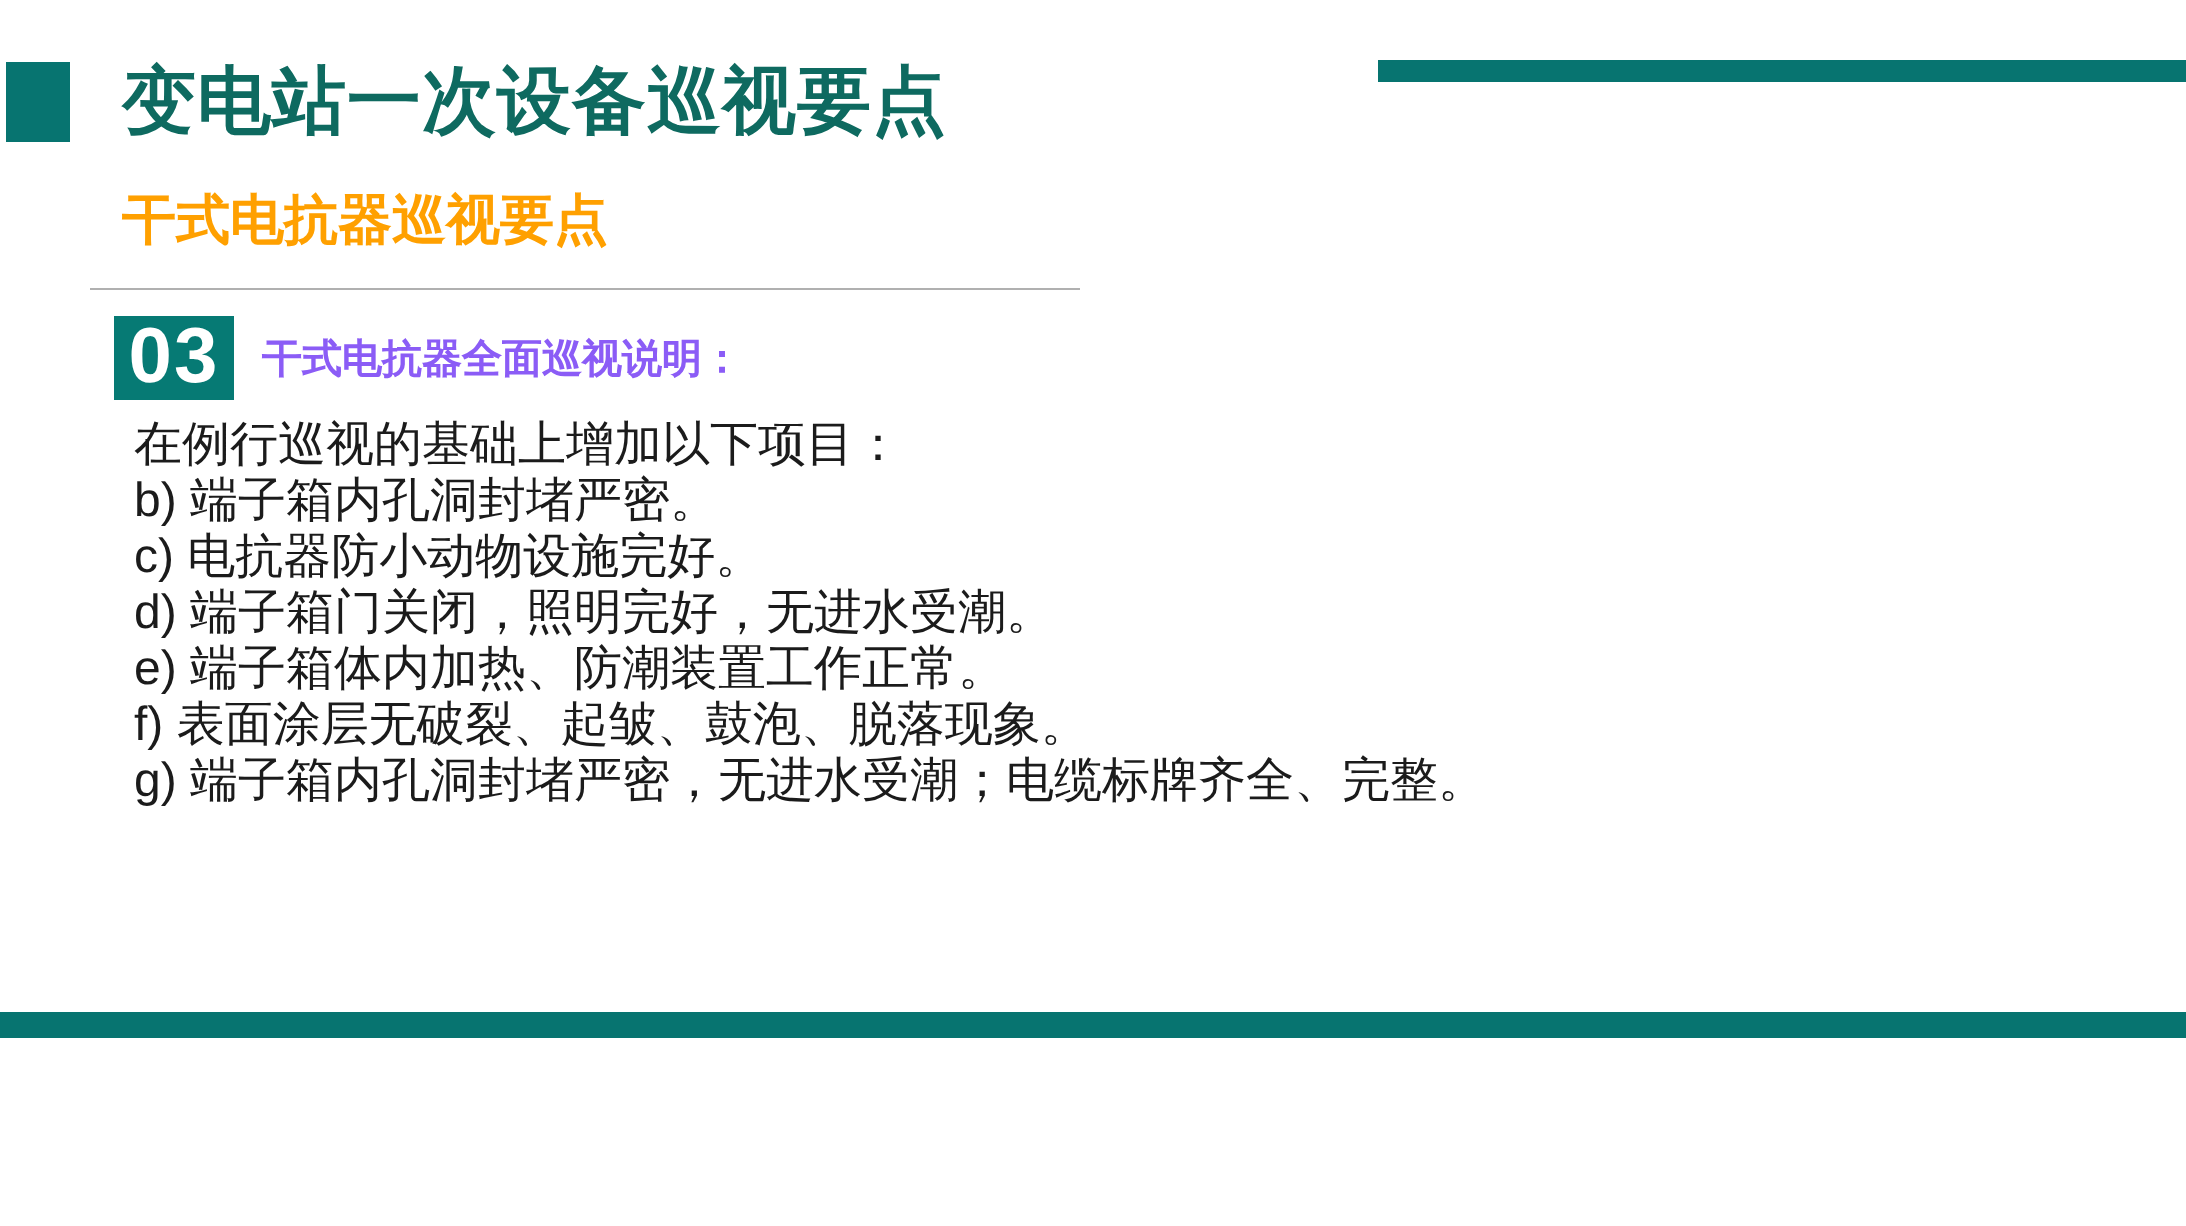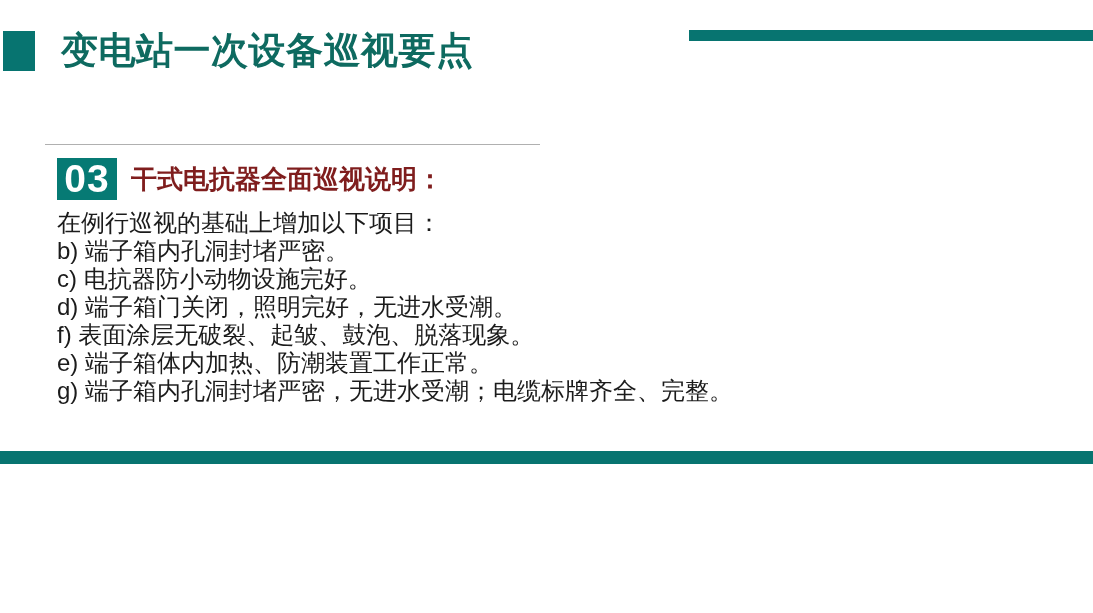--- a/index.html
+++ b/index.html
@@ -4,21 +4,21 @@
 <style>
   html, body {
     margin: 0;
     padding: 0;
     background: #ffffff;
     font-family: "Liberation Sans", "DejaVu Sans", sans-serif;
   }
   .slide {
     position: relative;
     width: 1093px;
-    height: 464px;
+    height: 519px;
     background: #ffffff;
     overflow: hidden;
   }
   .accent-square {
     position: absolute;
     left: 3px;
     top: 31px;
     width: 32px;
     height: 40px;
     background: #077470;
@@ -74,35 +74,36 @@
     color: #ffffff;
     font-size: 39px;
     font-weight: 800;
     display: flex;
     align-items: center;
     justify-content: center;
     letter-spacing: 1px;
   }
   .section-label {
     margin-left: 14px;
-    font-size: 26px;
+    font-size: 20px;
     font-weight: 800;
-    color: #7f1d1d;
+    color: #8b5cf6;
     white-space: nowrap;
   }
   .body-text {
     position: absolute;
     left: 57px;
     top: 209px;
     font-size: 24px;
     line-height: 28px;
     color: #1b1b1b;
   }
   .body-line {
     white-space: nowrap;
+    margin-left: 10px;
   }
   .bottom-bar {
     position: absolute;
     left: 0;
     right: 0;
     bottom: 0;
     height: 13px;
     background: #077470;
   }
 </style>
@@ -110,33 +111,34 @@
 <body>
 
 <div class="slide">
 
   <div class="accent-square"></div>
 
   <h1 class="slide-title" style="margin:0;">变电站一次设备巡视要点</h1>
 
   <div class="top-right-bar"></div>
 
+  <h2 class="slide-subtitle" style="margin:0;">干式电抗器巡视要点</h2>
 
   <div class="divider"></div>
 
   <div class="section-header">
     <div class="section-badge">03</div>
     <div class="section-label">干式电抗器全面巡视说明：</div>
   </div>
 
   <div class="body-text">
     <div class="body-line">在例行巡视的基础上增加以下项目：</div>
     <div class="body-line">b) 端子箱内孔洞封堵严密。</div>
     <div class="body-line">c) 电抗器防小动物设施完好。</div>
     <div class="body-line">d) 端子箱门关闭，照明完好，无进水受潮。</div>
+    <div class="body-line">e) 端子箱体内加热、防潮装置工作正常。</div>
     <div class="body-line">f) 表面涂层无破裂、起皱、鼓泡、脱落现象。</div>
-    <div class="body-line">e) 端子箱体内加热、防潮装置工作正常。</div>
     <div class="body-line">g) 端子箱内孔洞封堵严密，无进水受潮；电缆标牌齐全、完整。</div>
   </div>
 
   <div class="bottom-bar"></div>
 
 </div>
 
 </body></html>

